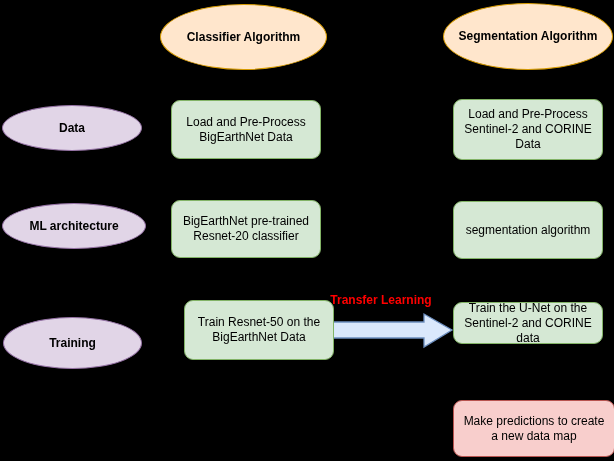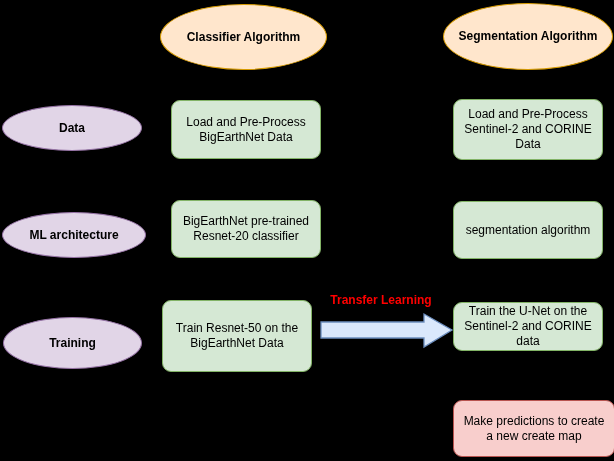--- a/index.html
+++ b/index.html
@@ -57,53 +57,53 @@
   <div class="shape ellipse header-ellipse" style="left:160px;top:4px;width:167px;height:66px">
     <span>Classifier Algorithm</span>
   </div>
   <div class="shape ellipse header-ellipse" style="left:443px;top:3px;width:170px;height:67px">
     <span>Segmentation Algorithm</span>
   </div>
 
   <div class="shape ellipse row-ellipse" style="left:2px;top:105px;width:140px;height:46px">
     <span>Data</span>
   </div>
-  <div class="shape ellipse row-ellipse" style="left:2px;top:212px;width:144px;height:46px">
+  <div class="shape ellipse row-ellipse" style="left:2px;top:203px;width:144px;height:46px">
     <span>ML architecture</span>
   </div>
   <div class="shape ellipse row-ellipse" style="left:3px;top:317px;width:139px;height:52px">
     <span>Training</span>
   </div>
 
   <div class="shape box step-box" style="left:171px;top:100px;width:150px;height:59px">
     <span>Load and Pre-Process</span>
     <span>BigEarthNet Data</span>
   </div>
   <div class="shape box step-box" style="left:171px;top:200px;width:150px;height:58px">
     <span>BigEarthNet pre-trained</span>
     <span>Resnet-20 classifier</span>
   </div>
-  <div class="shape box step-box" style="left:162px;top:300px;width:150px;height:72px">
+  <div class="shape box step-box" style="left:184px;top:300px;width:150px;height:60px">
     <span>Train Resnet-50 on the</span>
     <span>BigEarthNet Data</span>
   </div>
 
   <div class="shape box step-box" style="left:453px;top:99px;width:150px;height:61px">
     <span>Load and Pre-Process</span>
     <span>Sentinel-2 and CORINE</span>
     <span>Data</span>
   </div>
   <div class="shape box step-box" style="left:453px;top:201px;width:150px;height:58px">
     <span>segmentation algorithm</span>
   </div>
-  <div class="shape box step-box" style="left:453px;top:302px;width:150px;height:49px">
+  <div class="shape box step-box" style="left:453px;top:302px;width:150px;height:42px">
     <span>Train the U-Net on the</span>
     <span>Sentinel-2 and CORINE</span>
     <span>data</span>
   </div>
   <div class="shape box output-box" style="left:453px;top:400px;width:162px;height:57px">
     <span>Make predictions to create</span>
-    <span>a new create map</span>
+    <span>a new data map</span>
   </div>
 
   <div class="transfer-label">Transfer Learning</div>
 
 </div>
 
 </body></html>

